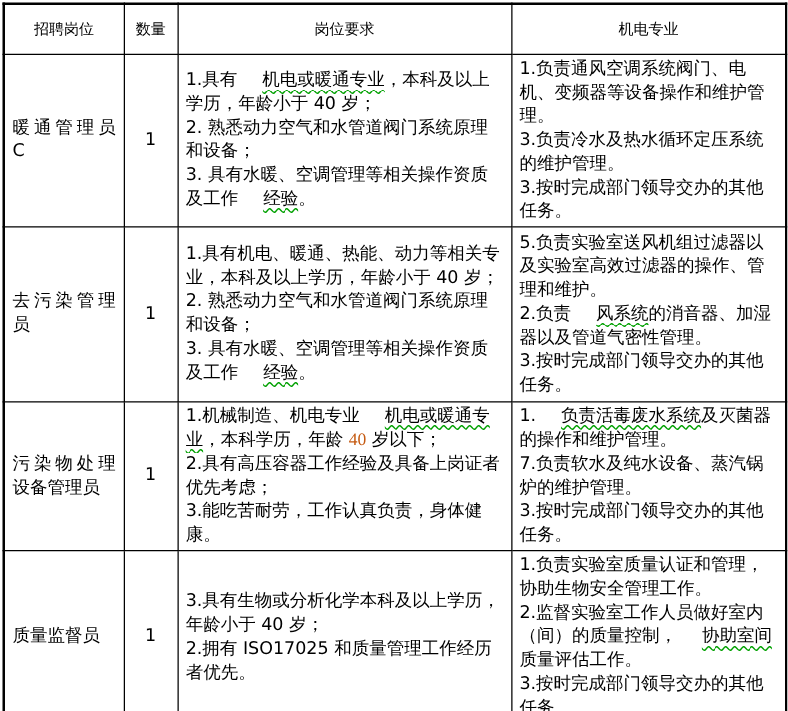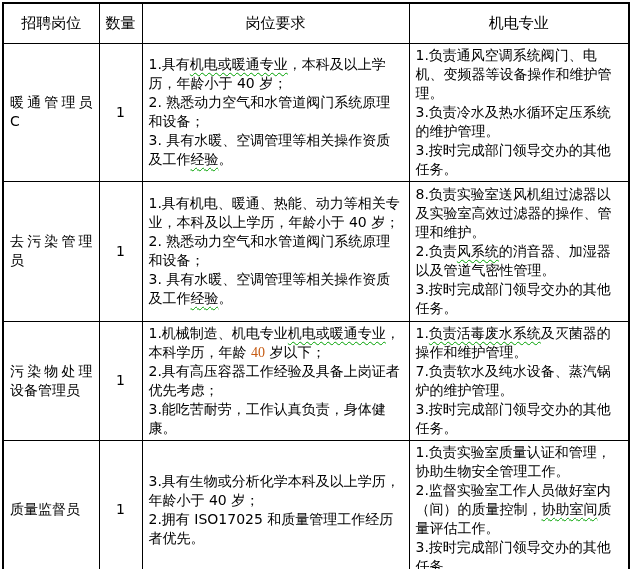--- a/index.html
+++ b/index.html
@@ -8,26 +8,26 @@
   .job-table th,.job-table td{border:1px solid #000;overflow:hidden;}
   col.c-pos{width:96px;}
   col.c-cnt{width:43px;}
   col.c-req{width:267px;}
   col.c-res{width:220px;}
   thead tr{height:40px;}
   tbody tr:nth-child(1){height:125px;}
   tbody tr:nth-child(2){height:140px;}
   tbody tr:nth-child(3){height:118px;}
   tbody tr:nth-child(4){height:140px;}
-  th{font-weight:normal;font-size:15px;text-align:center;vertical-align:middle;}
+  th{font-weight:normal;font-size:12px;text-align:center;vertical-align:middle;}
   td{vertical-align:middle;font-size:14px;line-height:19px;padding:2px 6px;}
   td.pos{text-align:justify;}
   td.cnt{text-align:center;}
   .para{margin:0;text-align:left;}
-  .wavy{text-decoration-line:underline;text-decoration-style:wavy;text-decoration-color:var(--wavy,#00a000);text-decoration-thickness:1px;text-underline-offset:3px;}
+  .wavy{text-decoration-line:underline;text-decoration-style:wavy;text-decoration-color:var(--wavy,#00a000);text-decoration-thickness:1px;text-underline-offset:3px;margin-left:20px;}
   .accent{color:var(--accent,#c55a11);font-family:Liberation Serif, serif;}
 </style>
 </head>
 <body>
 
 <table class="job-table">
   <colgroup>
     <col class="c-pos">
       <col class="c-cnt">
       <col class="c-req">
@@ -58,21 +58,21 @@
       </tr>
       <tr>
         <td class="pos">去污染管理员</td>
         <td class="cnt">1</td>
         <td>
           <p class="para"><span>1.具有机电、暖通、热能、动力等相关专业，本科及以上学历，年龄小于 40 岁；</span></p>
           <p class="para"><span>2. 熟悉动力空气和水管道阀门系统原理和设备；</span></p>
           <p class="para"><span>3. 具有水暖、空调管理等相关操作资质及工作</span><span class="wavy">经验</span><span>。</span></p>
         </td>
         <td>
-          <p class="para"><span>8.负责实验室送风机组过滤器以及实验室高效过滤器的操作、管理和维护。</span></p>
+          <p class="para"><span>5.负责实验室送风机组过滤器以及实验室高效过滤器的操作、管理和维护。</span></p>
           <p class="para"><span>2.负责</span><span class="wavy">风系统</span><span>的消音器、加湿器以及管道气密性管理。</span></p>
           <p class="para"><span>3.按时完成部门领导交办的其他任务。</span></p>
         </td>
       </tr>
       <tr>
         <td class="pos">污染物处理设备管理员</td>
         <td class="cnt">1</td>
         <td>
           <p class="para"><span>1.机械制造、机电专业</span><span class="wavy">机电或暖通专业</span><span>，本科学历，年龄 </span><span class="accent">40</span><span> 岁以下；</span></p>
           <p class="para"><span>2.具有高压容器工作经验及具备上岗证者优先考虑；</span></p>

